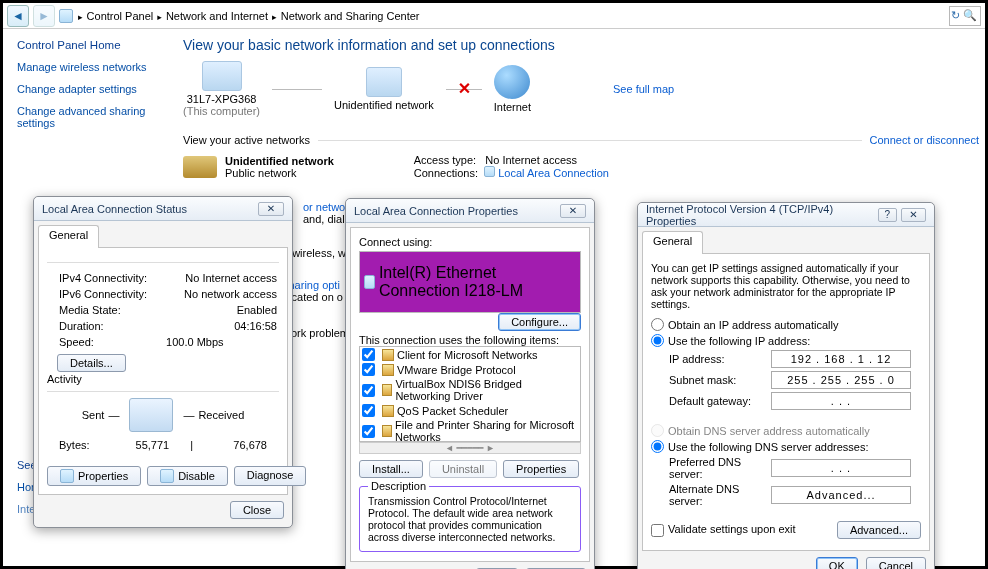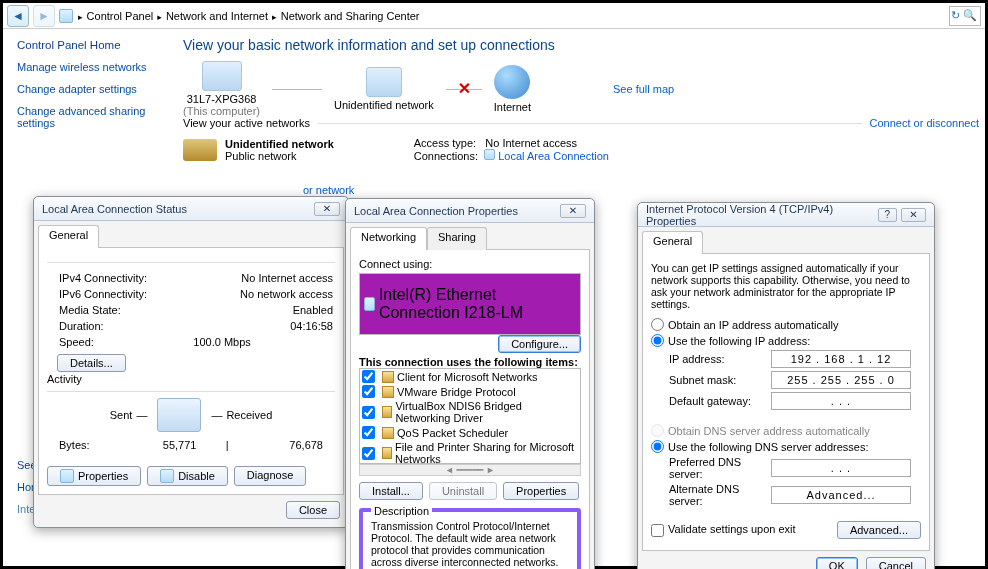--- a/index.html
+++ b/index.html
@@ -32,21 +32,21 @@
   .dlg .title { height: 24px; background: linear-gradient(#fafcfe,#e6edf5); border-bottom: 1px solid #b6c4d3; border-radius:5px 5px 0 0; display:flex; align-items:center; padding:0 8px; color:#1a3556;}
   .dlg .closex { margin-left:auto; width:26px; height:14px; border:1px solid #a9b4c3; border-radius:2px; display:flex; align-items:center; justify-content:center; font-size:10px; background:linear-gradient(#f8fafc,#e2e9f1); }
   .dlg .help { margin-left:auto; width:20px; height:14px; border:1px solid #a9b4c3; border-radius:2px; display:flex; align-items:center; justify-content:center; font-size:10px; background:linear-gradient(#f8fafc,#e2e9f1); margin-right:4px;}
   .tabhdr { height: 23px; display:flex; gap:0; margin-bottom:-1px;}
   .tab { border:1px solid #c2c2c2; border-bottom:none; background:#fff; padding:3px 10px; border-radius:3px 3px 0 0; position:relative; z-index:2;}
   .tab.back { background:#f0f0f0; z-index:1; }
   .tabpage { border:1px solid #c2c2c2; background:#fff; padding:8px; }
   .btn { border:1px solid #8d9aad; background:linear-gradient(#f8fafe,#e4ecf6); padding:2px 12px; border-radius:3px; font-size:11px; cursor:pointer;}
   .btn.defb { border:1px solid #3a7bd5; box-shadow:0 0 0 1px #8fc3f7 inset;}
   .field { border:1px solid #bbb; background:#a21caf; padding:12px 4px; font-size:16px; }
-  .grp { border:4px solid #8b5cf6; border-radius:3px; padding:8px; margin:1px 0; position:relative; }
+  .grp { border:1px solid #8b5cf6; border-radius:3px; padding:8px; margin:1px 0; position:relative; }
   .grp .lab { position:absolute; top:-7px; left:8px; background:#fff; padding:0 3px; font-size:11px; }
   input[type=radio], input[type=checkbox]{ margin:0 4px 0 0; vertical-align:middle; }
   .row2 { display:flex; align-items:center; margin:3px 0; }
   .iplbl { width:120px; padding-left:18px;}
   .ipbox { border:1px solid #aaa; background:#fff; width:140px; height:18px; text-align:center; font-size:11px; letter-spacing:1px; line-height:17px;}
   .list { border:1px solid #bbb; background:#fff; height:96px; overflow-y:auto; font-size:11px;}
   .li { display:flex; align-items:center; padding:1px 2px; gap:3px;}
   .sq { width:12px; height:12px; background:linear-gradient(#f7e59a,#dba43d); border:1px solid #b3882d; }
   .sbar { height:12px; background:#efefef; border:1px solid #ccc; display:flex; justify-content:center; align-items:center; font-size:9px; color:#888;}
   .footerBtns { display:flex; gap:8px; justify-content:flex-end; padding:6px 4px 4px;}
@@ -106,21 +106,21 @@
         <div style="width:36px;border-top:1px solid #bbb;position:relative;">
             <span class="redx" style="position:absolute;left:12px;top:-11px;">✕</span>
           </div>
         <div class="nod">
           <div class="globe"></div>
           <div>Internet</div>
         </div>
         <span class="bluelink" style="margin-left:70px;">See full map</span>
       </div>
 
-      <div style="display:flex; margin-top:0; align-items:center;">
+      <div style="display:flex; margin-top:17px; align-items:center;">
         <span>View your active networks</span>
         <span style="flex:1; border-top:1px solid #ddd; margin:0 8px;"></span>
         <span class="bluelink">Connect or disconnect</span>
       </div>
 
       <div style="display:flex; margin-top:8px;">
         <div style="display:flex;align-items:center;">
           <div class="bench"></div>
           <div>
             <div style="font-weight:bold;">Unidentified network</div>
@@ -137,21 +137,21 @@
         <div style="margin-left:120px;"><span class="bluelink">or network</span></div>
         <div style="margin-left:120px;">and, dial-up</div>
         <div style="margin-top:22px;margin-left:100px;">a wireless, w</div>
         <div style="margin-top:20px;margin-left:100px;"><span class="bluelink">sharing opti</span></div>
         <div style="margin-left:100px;">located on o</div>
         <div style="margin-top:24px;margin-left:100px;">work problem</div>
       </div>
     </div>
   </div>
 
-  <div class="dlg" style="left:30px; top:193px; width:316px;">
+  <div class="dlg" style="left:30px; top:193px; width:260px;">
     <div class="title">
       <span>Local Area Connection Status</span>
       <span class="closex">✕</span>
     </div>
     <div style="padding:4px;">
       <div class="tabhdr">
           <div class="tab">General</div>
         </div>
       <div class="tabpage">
         <div class="divider"></div>
@@ -216,32 +216,28 @@
         </div>
     </div>
   </div>
 
   <div class="dlg" style="left:342px; top:195px; width:250px;">
     <div class="title">
       <span>Local Area Connection Properties</span>
       <span class="closex">✕</span>
     </div>
     <div style="padding:4px;">
-      <div class="tabhdr">
-        <div class="tab">Networking</div>
-        <div class="tab back">Sharing</div>
-      </div>
       <div class="tabpage">
         <div>Connect using:</div>
         <div class="field" style="margin:3px 0;display:flex;align-items:center;gap:4px;">
             <span class="minisq"></span>
             <span>Intel(R) Ethernet Connection I218-LM</span>
           </div>
         <div style="text-align:right;"><span class="btn defb">Configure...</span></div>
-        <div style="margin-top:6px;font-weight:bold;">This connection uses the following items:</div>
+        <div style="margin-top:6px;">This connection uses the following items:</div>
         <div class="list">
           <div class="li">
               <input type="checkbox" checked="" style="">
               <span class="sq"></span>
               <span>Client for Microsoft Networks</span>
             </div>
           <div class="li">
               <input type="checkbox" checked="" style="">
               <span class="sq"></span>
               <span>VMware Bridge Protocol</span>

